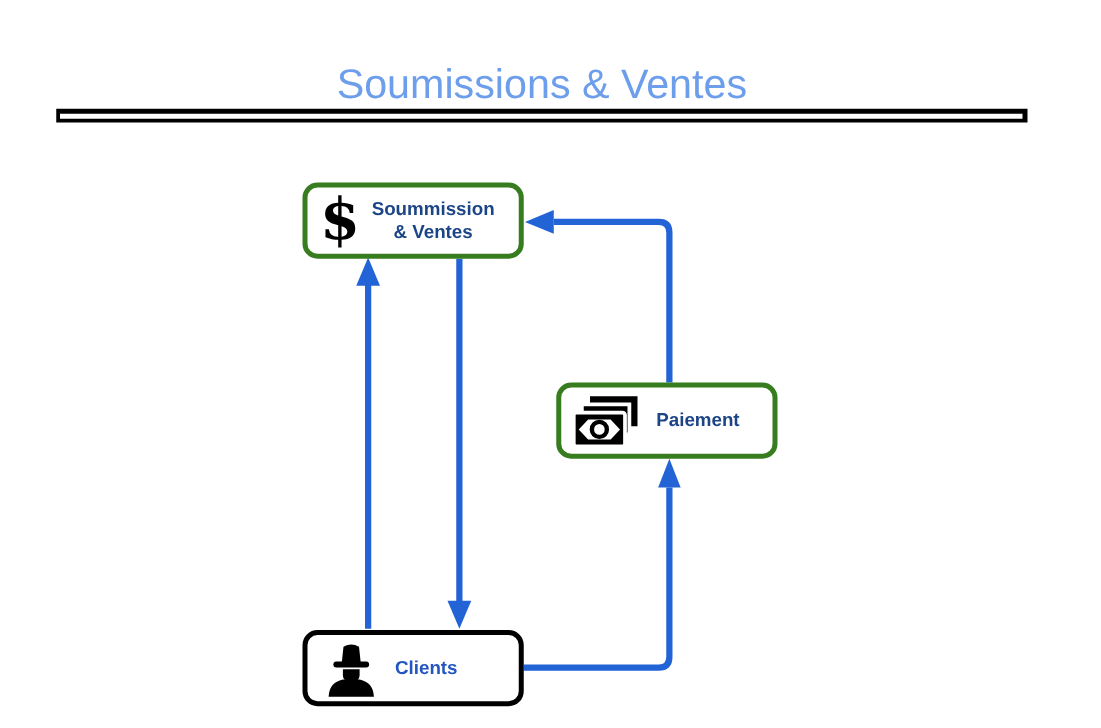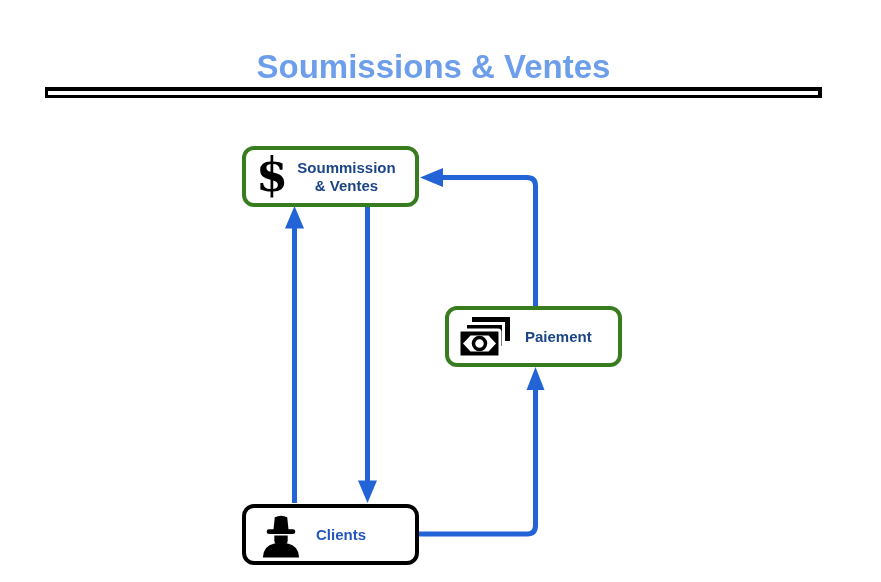--- a/index.html
+++ b/index.html
@@ -7,21 +7,21 @@
     position:relative;width:881px;height:582px;background:#fff;overflow:hidden;
     font-family:"Liberation Sans",sans-serif;
     --title-blue:#6d9eeb;
     --arrow-blue:#2263d6;
     --green:#377d1f;
     --navy:#1c4587;
     --client-blue:#2456c0;
   }
   .title{
     position:absolute;left:45px;top:48px;width:777px;margin:0;
-    text-align:center;font-size:33px;font-weight:bold;color:var(--title-blue);
+    text-align:center;font-size:33px;font-weight:normal;color:var(--title-blue);
     letter-spacing:0px;
   }
   .divider{
     position:absolute;left:45px;top:87px;width:777px;height:11px;
     box-sizing:border-box;background:#fff;
     border-top:4px solid #000;border-bottom:3px solid #000;
     border-left:3px solid #000;border-right:4px solid #000;
   }
   .arrows{position:absolute;left:0;top:0;width:881px;height:582px;}
   .arrows path{fill:none;stroke:var(--arrow-blue);stroke-width:5px;}

